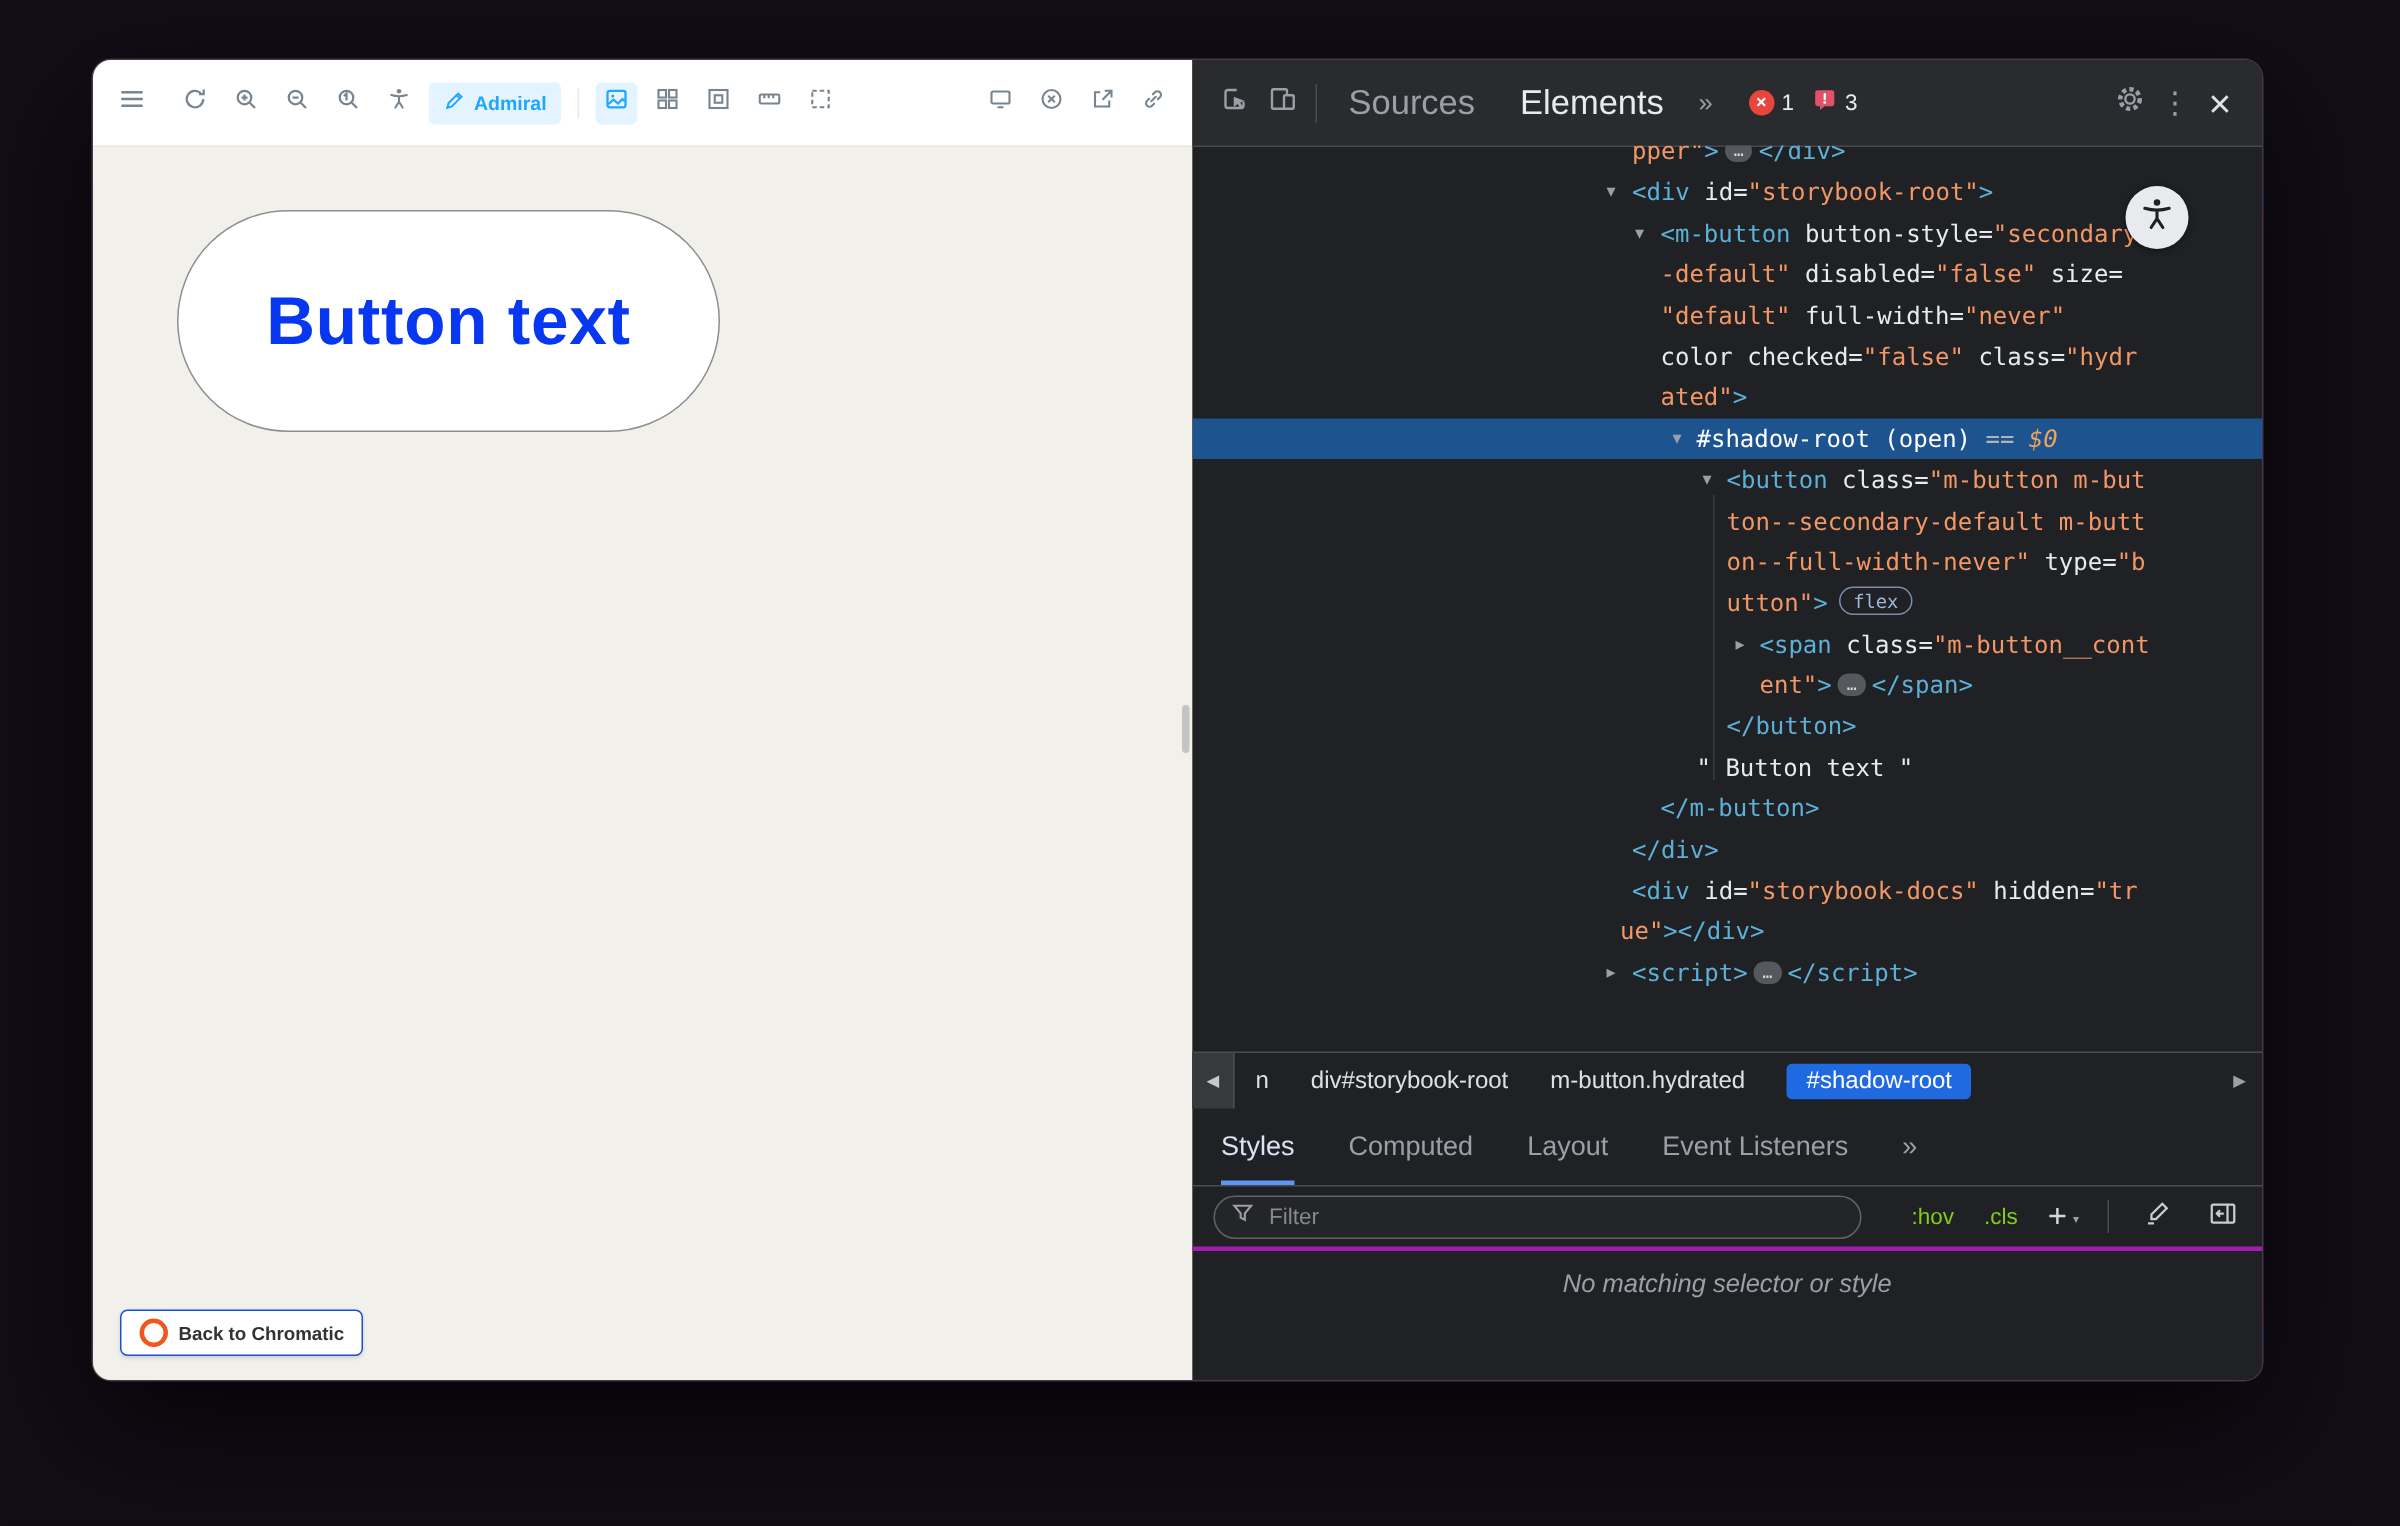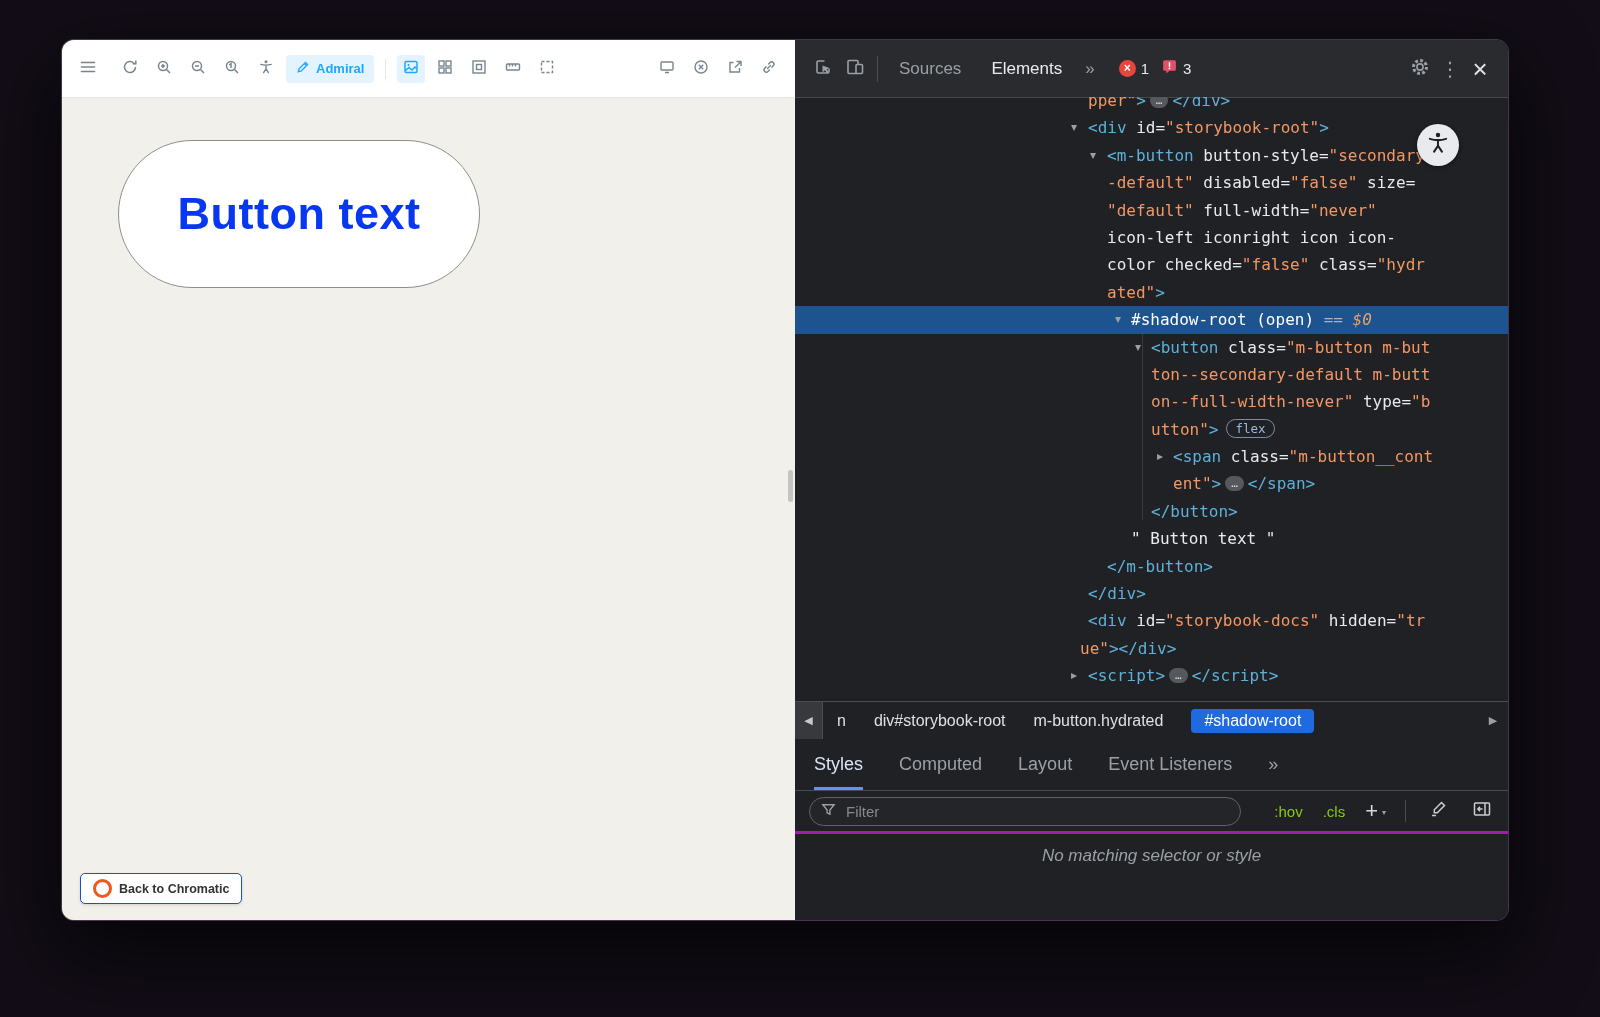--- a/index.html
+++ b/index.html
@@ -33,21 +33,21 @@
   .chromatic-logo{width:13px;height:13px;border-radius:50%;border:3.5px solid #F1571D;background:#fff;flex:none;}
   .pane-scroll{position:absolute;right:2px;top:430px;width:5px;height:32px;background:#c4c4c4;border-radius:3px;}
 
   
   .devtools{flex:1;background:#202124;position:relative;color:#e8eaed;}
   .dt-top{height:57px;background:#2a2b2e;border-bottom:1px solid #47484b;display:flex;align-items:center;padding:0 12px;}
   .dt-ibtn{width:32px;height:32px;border-radius:4px;display:flex;align-items:center;justify-content:center;flex:none;}
   .dt-ibtn svg{width:20px;height:20px;}
   .dt-sep{width:1px;height:26px;background:#494c50;margin:0 6px;flex:none;}
   #dt-tabs{display:flex;height:100%;}
-  .dt-tab{padding:0 15px;display:flex;align-items:center;font-size:17px;color:#9aa0a6;height:100%;}
+  .dt-tab{padding:0 15px;display:flex;align-items:center;font-size:23px;color:#9aa0a6;height:100%;}
   .dt-active{color:#e8eaed;}
   .dt-more{color:#9aa0a6;font-size:17px;padding:0 8px;letter-spacing:2px;}
   .err-badge{display:flex;align-items:center;gap:5px;margin-left:14px;}
   .err-dot{width:17px;height:17px;border-radius:50%;background:#e8453c;color:#fff;font-size:12px;line-height:17px;
     display:flex;align-items:center;justify-content:center;font-weight:700;}
   .badge-count{color:#e8eaed;font-size:15px;}
   .iss-badge{display:flex;align-items:center;gap:5px;margin-left:12px;}
   .dt-spacer{flex:1;}
   .kebab{color:#9aa0a6;font-size:20px;width:28px;text-align:center;}
   .dt-close{color:#dfe2e6;font-size:26px;width:32px;text-align:center;line-height:30px;}
@@ -278,21 +278,20 @@
     </div>
 
     <div class="dom-tree" id="dom-tree">
       <div class="guide"></div>
       <div id="dom-lines">
           <div class="code-line" style="padding-left: 293px;"><span class="tk-str">pper"</span><span class="tk-tag">&gt;</span><span class="tk-ell">…</span><span class="tk-tag">&lt;/div&gt;</span></div>
           <div class="code-line" style="padding-left: 293px;"><span class="tw" style="left: 276px;">▾</span><span class="tk-tag">&lt;div</span><span class="tk-attr"> id=</span><span class="tk-str">"storybook-root"</span><span class="tk-tag">&gt;</span></div>
           <div class="code-line" style="padding-left: 312px;"><span class="tw" style="left: 295px;">▾</span><span class="tk-tag">&lt;m-button</span><span class="tk-attr"> button-style=</span><span class="tk-str">"secondary</span></div>
           <div class="code-line" style="padding-left: 312px;"><span class="tk-str">-default"</span><span class="tk-attr"> disabled=</span><span class="tk-str">"false"</span><span class="tk-attr"> size=</span></div>
           <div class="code-line" style="padding-left: 312px;"><span class="tk-str">"default"</span><span class="tk-attr"> full-width=</span><span class="tk-str">"never"</span></div>
-          <div class="code-line" style="padding-left: 312px;"><span class="tk-attr">icon-left iconright icon icon-</span></div>
           <div class="code-line" style="padding-left: 312px;"><span class="tk-attr">color checked=</span><span class="tk-str">"false"</span><span class="tk-attr"> class=</span><span class="tk-str">"hydr</span></div>
           <div class="code-line" style="padding-left: 312px;"><span class="tk-str">ated"</span><span class="tk-tag">&gt;</span></div>
           <div class="code-line sel" style="padding-left: 336px;"><span class="tw" style="left: 320px;">▾</span><span class="tk-seltxt">#shadow-root (open) </span><span class="tk-dim">== </span><span class="tk-dollar">$0</span></div>
           <div class="code-line" style="padding-left: 356px;"><span class="tw" style="left: 340px;">▾</span><span class="tk-tag">&lt;button</span><span class="tk-attr"> class=</span><span class="tk-str">"m-button m-but</span></div>
           <div class="code-line" style="padding-left: 356px;"><span class="tk-str">ton--secondary-default m-butt</span></div>
           <div class="code-line" style="padding-left: 356px;"><span class="tk-str">on--full-width-never"</span><span class="tk-attr"> type=</span><span class="tk-str">"b</span></div>
           <div class="code-line" style="padding-left: 356px;"><span class="tk-str">utton"</span><span class="tk-tag">&gt;</span><span class="tk-flexb">flex</span></div>
           <div class="code-line" style="padding-left: 378px;"><span class="tw" style="left: 362px;">▸</span><span class="tk-tag">&lt;span</span><span class="tk-attr"> class=</span><span class="tk-str">"m-button__cont</span></div>
           <div class="code-line" style="padding-left: 378px;"><span class="tk-str">ent"</span><span class="tk-tag">&gt;</span><span class="tk-ell">…</span><span class="tk-tag">&lt;/span&gt;</span></div>
           <div class="code-line" style="padding-left: 356px;"><span class="tk-tag">&lt;/button&gt;</span></div>

